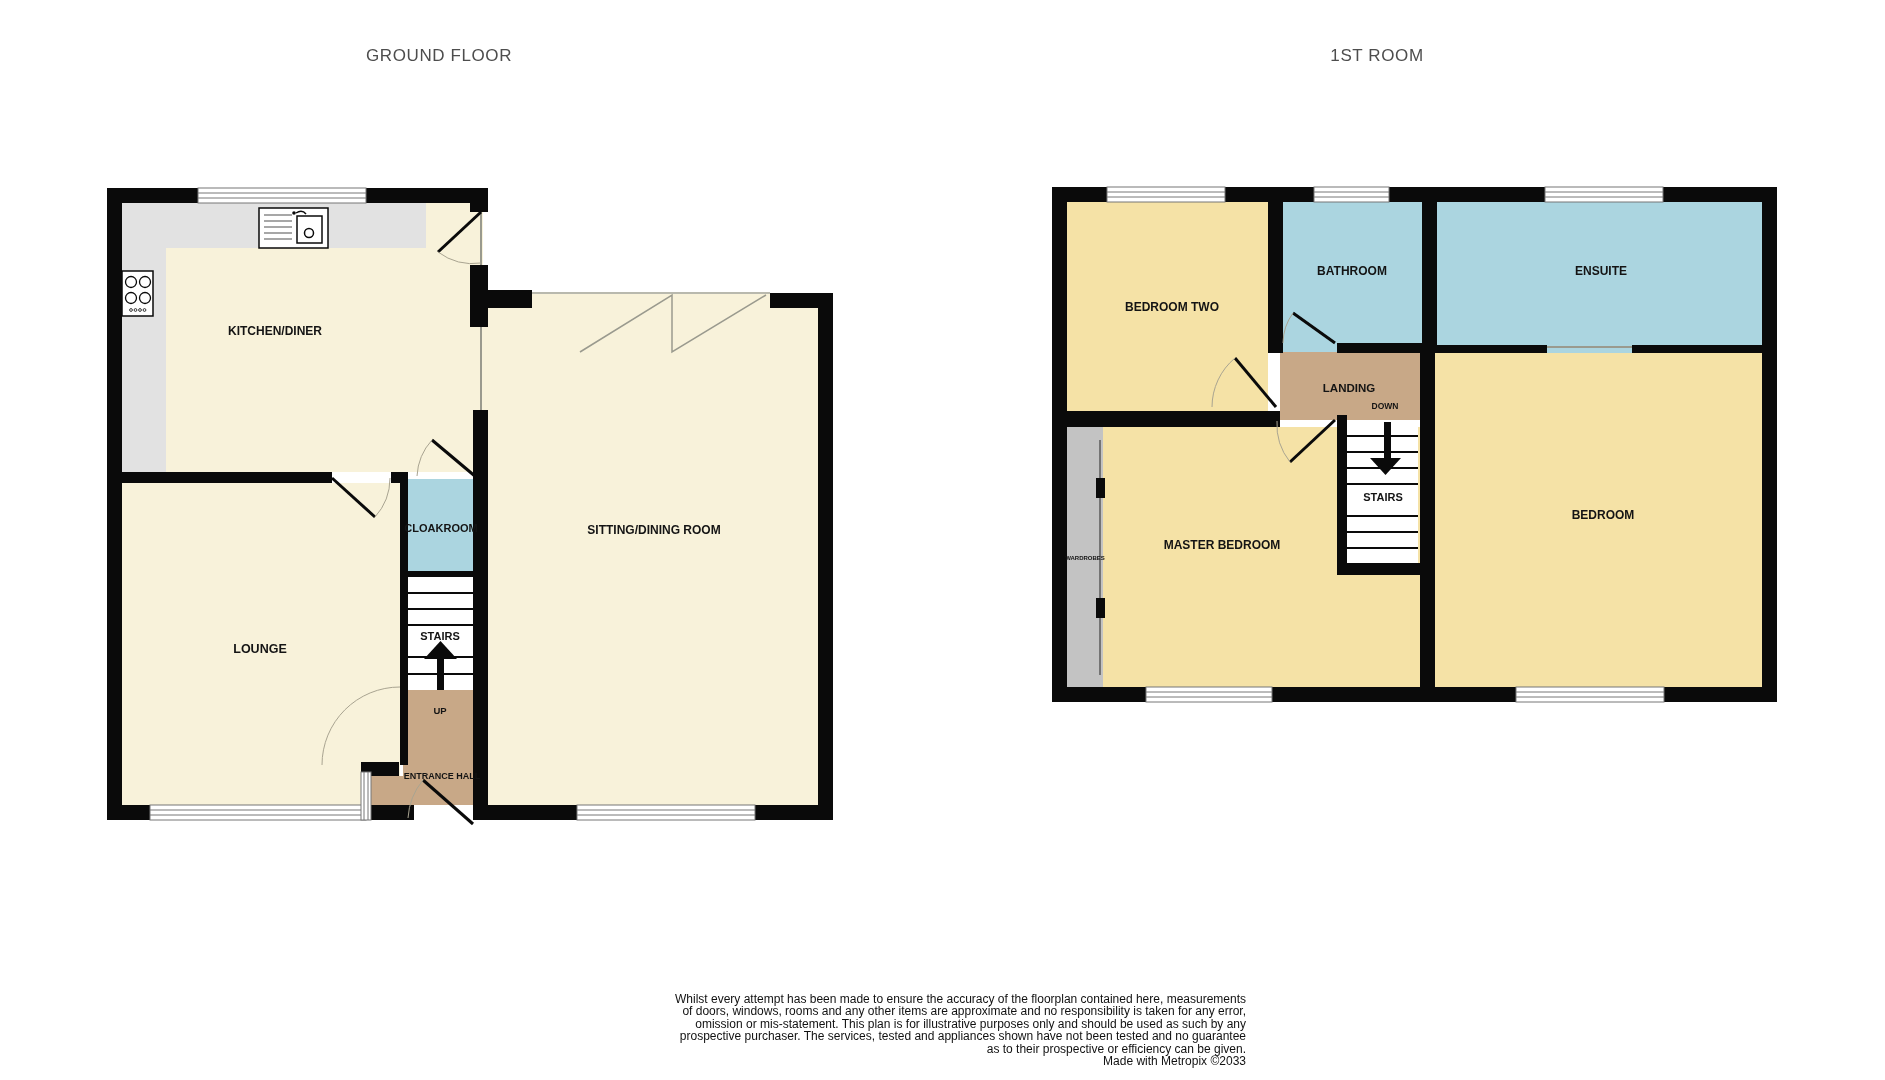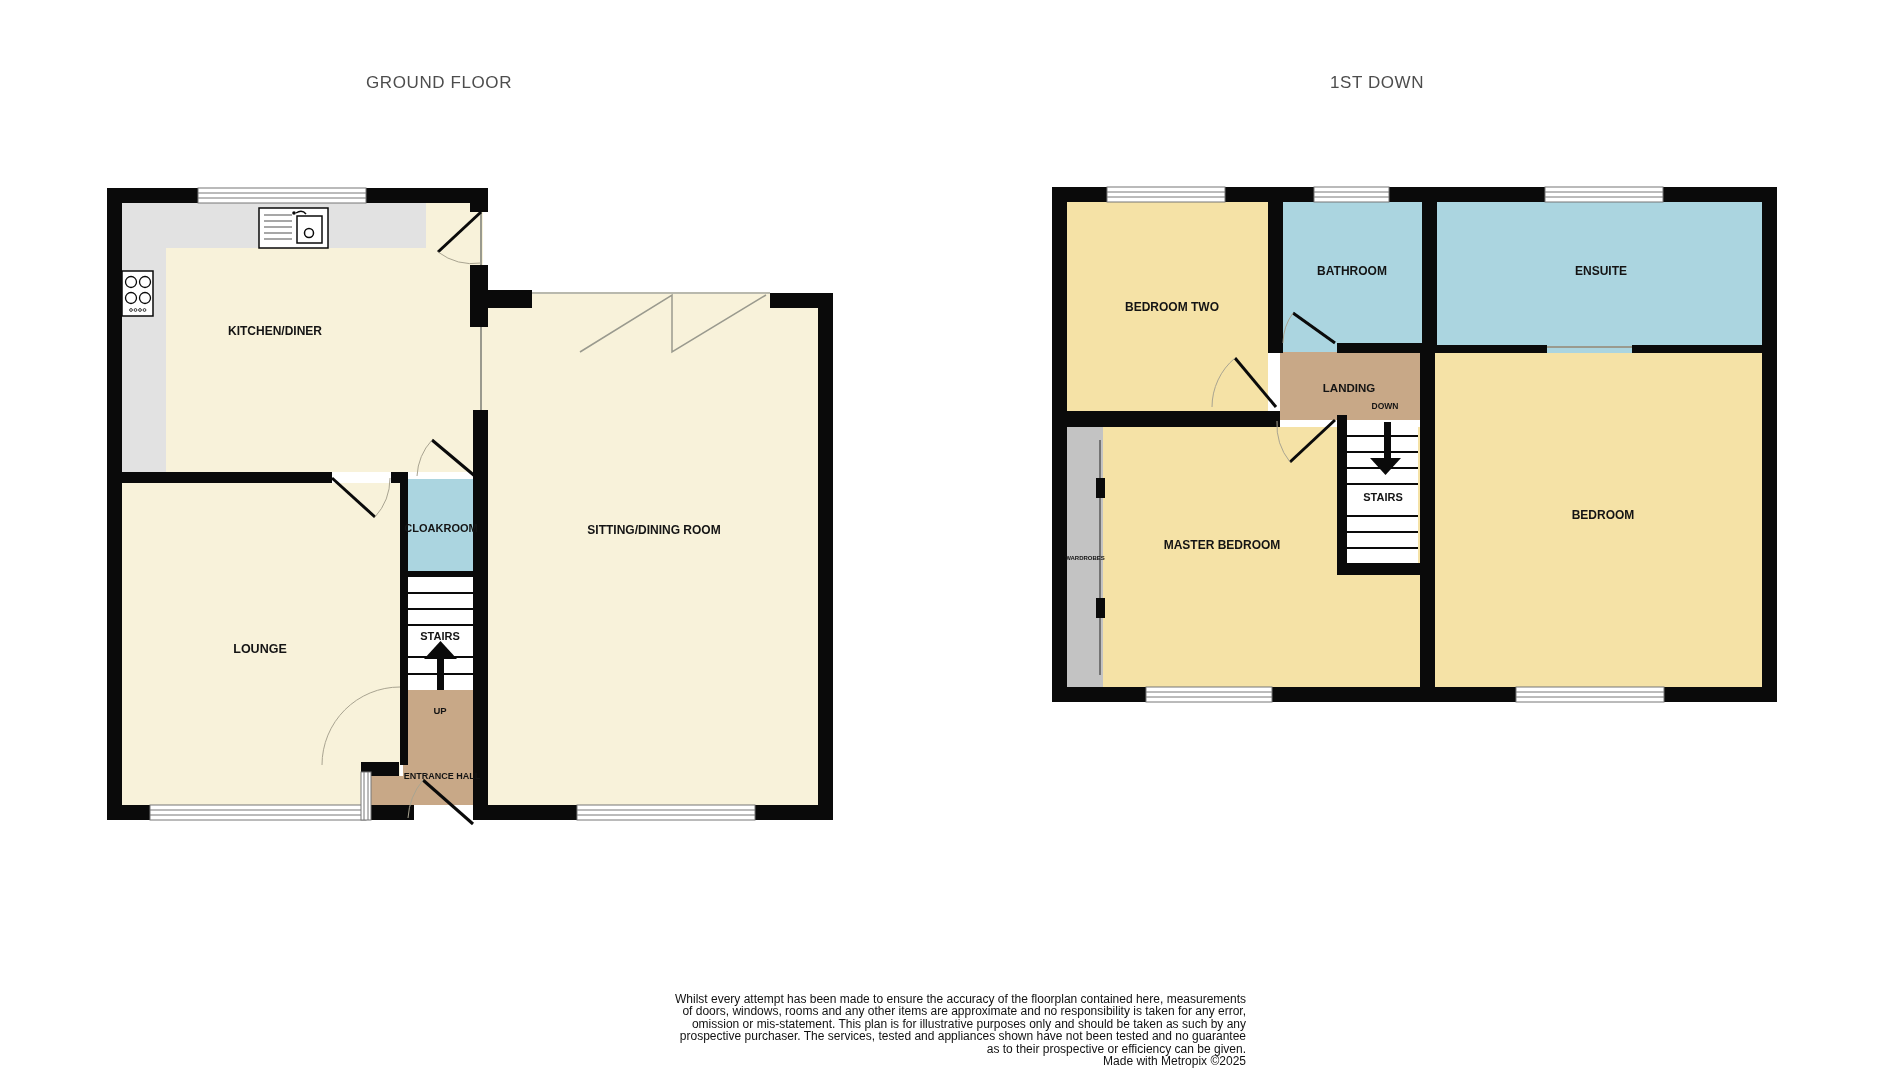--- a/index.html
+++ b/index.html
@@ -1,30 +1,30 @@
 <!DOCTYPE html>
 <html><head>
 <meta charset="utf-8">
 <style>
   html,body{margin:0;padding:0;background:#ffffff;}
   #canvas{position:relative;width:1885px;height:1080px;background:#ffffff;overflow:hidden;
           font-family:"Liberation Sans", sans-serif;}
   .floor-title{position:absolute;transform:translateX(-50%);font-size:17px;color:#4d4d4d;
-               letter-spacing:0.6px;white-space:nowrap;margin-top:27px;}
+               letter-spacing:0.6px;white-space:nowrap;}
   svg text{font-family:"Liberation Sans", sans-serif;font-weight:bold;fill:#141414;}
   .disclaimer{position:absolute;left:646px;top:993px;width:600px;text-align:right;
               font-size:12px;line-height:12.4px;color:#111;}
 </style>
 </head>
 <body>
 
 <div id="canvas">
 
   <div class="floor-title" style="left:439px;top:46px;">GROUND FLOOR</div>
-  <div class="floor-title" style="left:1377px;top:46px;">1ST DOWN</div>
+  <div class="floor-title" style="left:1377px;top:46px;">1ST ROOM</div>
 
   <svg width="1885" height="1080" viewBox="0 0 1885 1080">
 
     <g>
 
       <rect x="122" y="203" width="361" height="269" fill="#f8f2da"></rect>
       <rect x="483" y="293" width="335" height="512" fill="#f8f2da"></rect>
       <rect x="122" y="483" width="278" height="322" fill="#f8f2da"></rect>
       <rect x="122" y="203" width="304" height="45" fill="#e2e2e2"></rect>
       <rect x="122" y="248" width="44" height="224" fill="#e2e2e2"></rect>
@@ -241,19 +241,19 @@
       <text x="1222" y="549" font-size="12" text-anchor="middle">MASTER BEDROOM</text>
       <text x="1603" y="519" font-size="12" text-anchor="middle">BEDROOM</text>
       <text x="1085" y="560" font-size="6" text-anchor="middle">WARDROBES</text>
     </g>
   </svg>
 
   
   <div class="disclaimer">
     <div>Whilst every attempt has been made to ensure the accuracy of the floorplan contained here, measurements</div>
     <div>of doors, windows, rooms and any other items are approximate and no responsibility is taken for any error,</div>
-    <div>omission or mis-statement. This plan is for illustrative purposes only and should be taken as such by any</div>
+    <div>omission or mis-statement. This plan is for illustrative purposes only and should be used as such by any</div>
     <div>prospective purchaser. The services, tested and appliances shown have not been tested and no guarantee</div>
     <div>as to their prospective or efficiency can be given.</div>
-    <div>Made with Metropix ©2025</div>
+    <div>Made with Metropix ©2033</div>
   </div>
 
 </div>
 
 </body></html>

